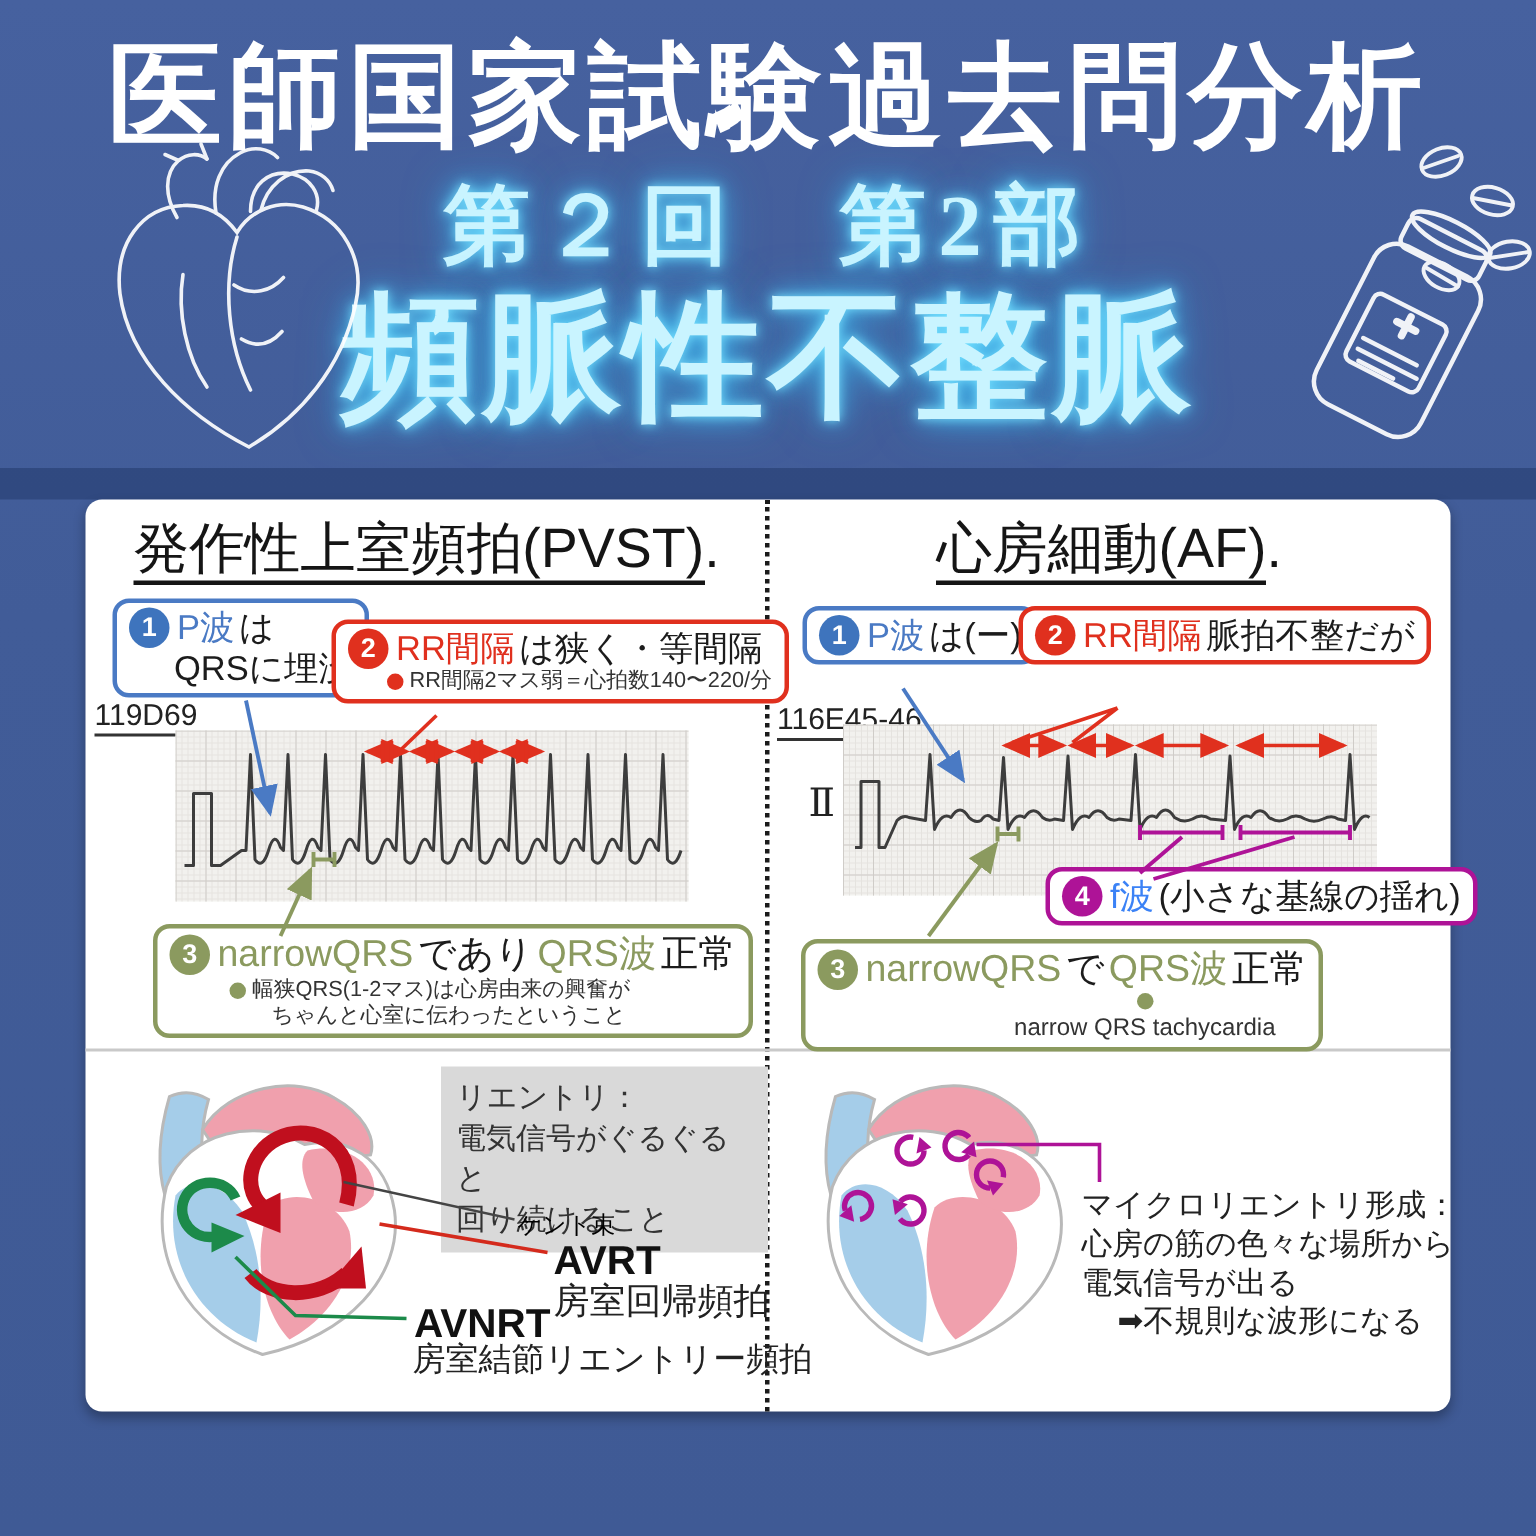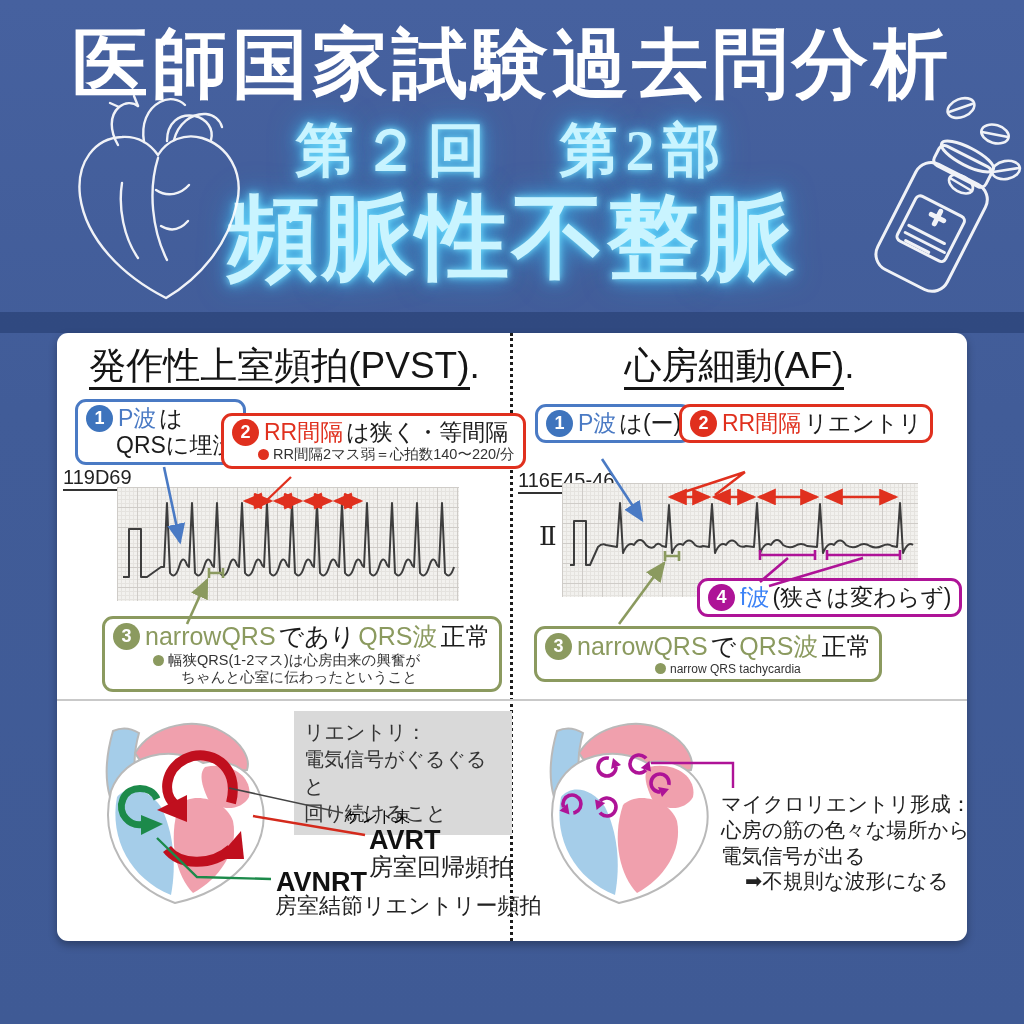--- a/index.html
+++ b/index.html
@@ -202,50 +202,50 @@
         <span class="circ c-blue">1</span>
         <span class="t-blue">P波</span>
         <span>は(ー)</span>
       </div>
     </div>
 
     <div class="abs pbox b-red" style="left:622px;top:71px;">
       <div class="bline">
         <span class="circ c-red">2</span>
         <span class="t-red">RR間隔</span>
-        <span>リエントリ</span>
+        <span>脈拍不整だが</span>
       </div>
     </div>
 
     <div class="abs case-id" style="left:461px;top:136px;">116E45-46</div>
     <div class="abs lead-lbl" style="left:482px;top:188px;">Ⅱ</div>
 
     <div class="abs ecg" style="left:505px;top:150px;width:356px;height:114px;">
       <svg width="356" height="114" viewBox="0 0 356 114">
         <path fill="none" stroke="#3d3d3d" stroke-width="2" stroke-linejoin="round" d="M8,82 h4 v-44 h12 v44 h4 L36,64 Q40,60 44,62 L55,64 L58,20 L61,70 Q66,58 72,62 Q78,52 84,62 Q88,66 92,64 Q96,58 100,63 L104,64 L107,22 L110,70 Q115,58 121,62 Q127,53 133,62 Q137,65 141,63 L147,64 L150,21 L153,70 Q158,58 164,62 Q170,53 176,62 Q180,65 184,63 L192,64 L195,20 L198,70 Q203,58 209,62 Q215,52 221,62 Q227,66 233,63 Q239,59 245,63 L255,64 L258,21 L261,70 Q266,58 272,62 Q278,53 284,62 Q290,66 296,63 Q302,59 308,63 Q314,66 320,63 Q326,60 330,63 L335,64 L338,20 L341,70 Q346,58 351,62"></path>
       </svg>
     </div>
 
     <div class="abs pbox b-mag" style="left:640px;top:245px;">
       <div class="bline">
         <span class="circ c-mag">4</span>
         <span class="t-mag">f波</span>
-        <span>(狭さは変わらず)</span>
+        <span>(小さな基線の揺れ)</span>
       </div>
     </div>
 
     <div class="abs pbox b-olive" style="left:477px;top:293px;">
       <div class="bline big">
         <span class="circ c-olive">3</span>
         <span class="t-olive">narrowQRS</span>
         <span>で</span>
         <span class="t-olive">QRS波</span>
         <span>正常</span>
       </div>
-      <div class="note" style="padding-left:110px;font-size:12px;">
+      <div class="note" style="padding-left:110px;font-size:16px;flex-direction:column;">
           <span class="dot d-olive"></span>
           <span>narrow QRS tachycardia</span>
         </div>
     </div>
 
     <svg class="abs hsvg" style="left:470px;top:376px;" width="206" height="206" viewBox="0 0 206 206">
       <g stroke="#b9b9b9" stroke-width="2">
         <path d="M30,22 q-11,38 -3,66 l27,-4 q-6,-32 2,-60 q-13,-8 -26,-2 Z" fill="#a5cde9"></path>
         <path d="M52,44 C70,15 114,7 140,23 C158,33 168,49 164,61 L132,65 C112,47 82,47 62,59 Z" fill="#f0a0ad"></path>
         <path d="M28,82 C16,130 42,176 92,194 C148,182 186,142 180,98 C174,62 148,48 120,54 C90,36 42,44 28,82 Z" fill="#ffffff"></path>

